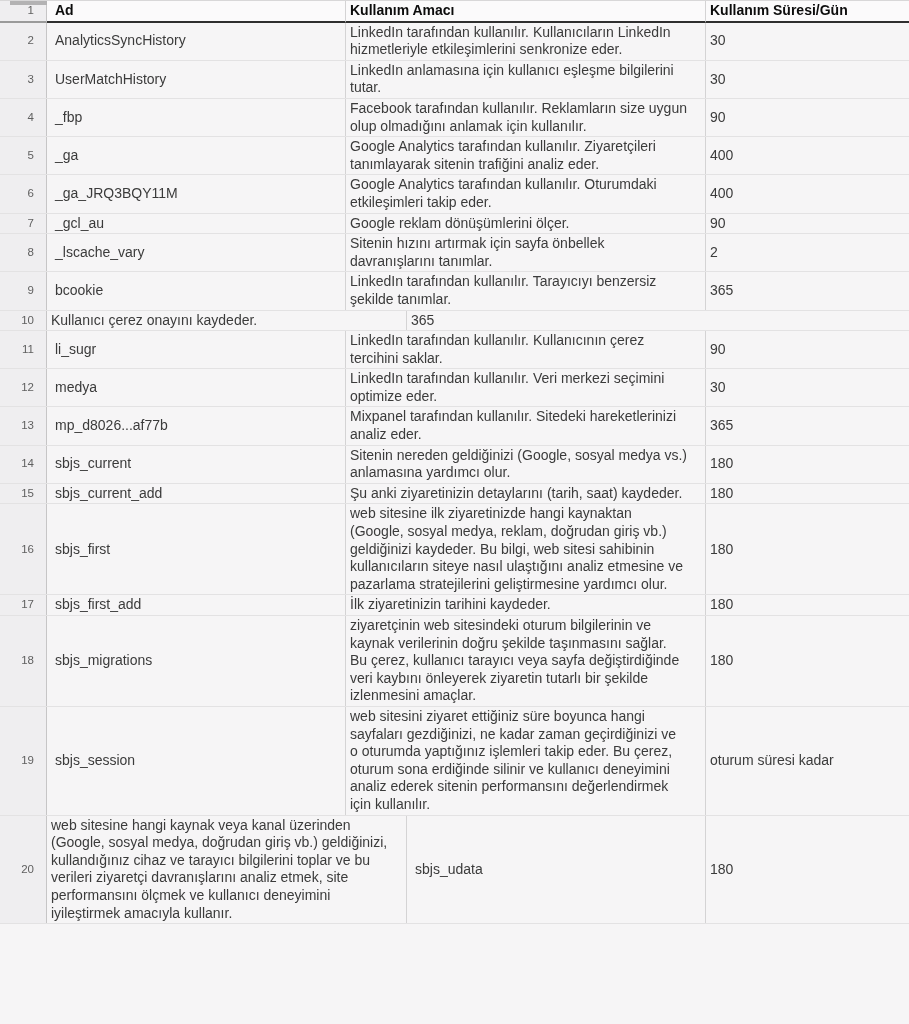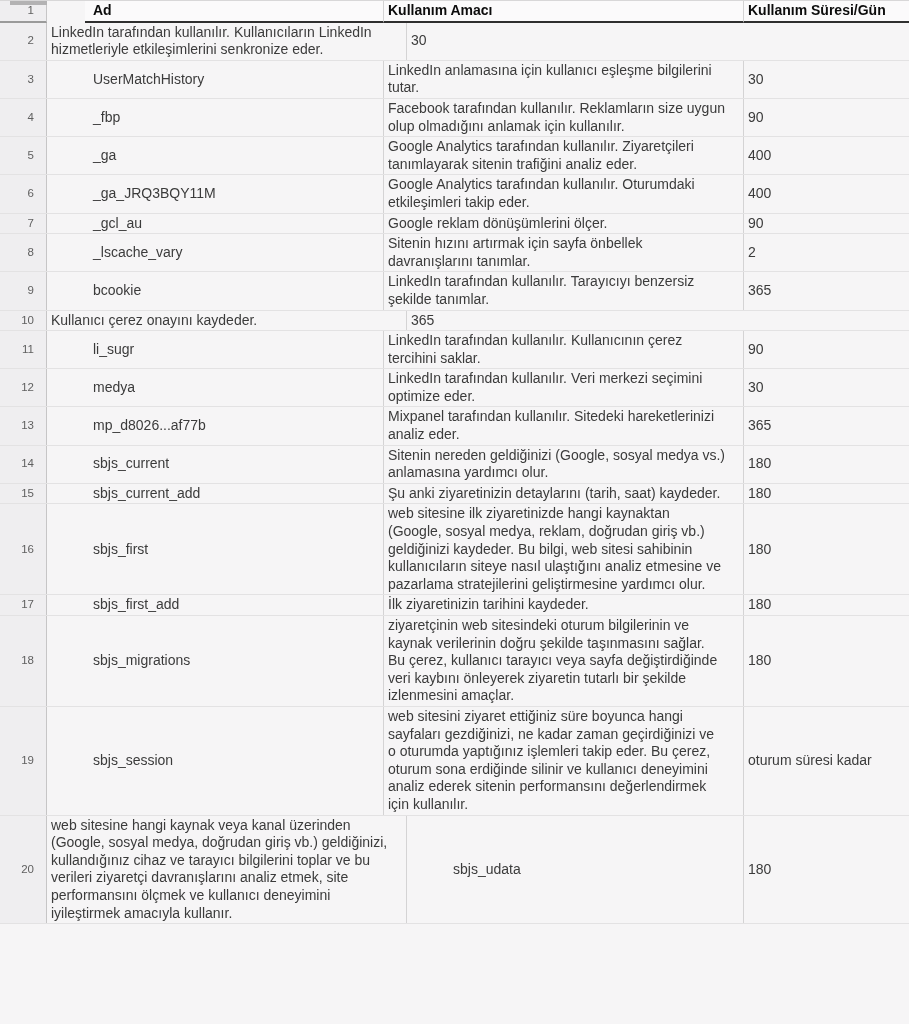--- a/index.html
+++ b/index.html
@@ -36,21 +36,20 @@
     justify-content:flex-end;
     padding-right:12px;
     font-size:11.5px;color:#5f5f5f;
     background:#efeef0;
     border-right:1px solid #c6c5c6;
   }
   .cell.ad{
     width:299px;flex:0 0 299px;
     padding-left:8px;padding-right:6px;
     border-right:1px solid #d4d3d4;
-    margin-left:38px;
   }
   .cell.amac{
     width:360px;flex:0 0 360px;
     padding-left:4px;padding-right:18px;
     border-right:1px solid #d4d3d4;
   }
   .cell.sure{
     width:202px;flex:1 1 auto;
     padding-left:4px;
   }
@@ -75,20 +74,23 @@
   <div class="row header">
     <div class="cell num">1</div>
     <div class="cell ad hdr">Ad</div>
     <div class="cell amac hdr">Kullanım Amacı</div>
     <div class="cell sure hdr">Kullanım Süresi/Gün</div>
   </div>
 
   <div id="rows">
       <div class="row">
         <div class="cell num">2</div>
+        <div class="cell ad">
+          <span class="wrap">AnalyticsSyncHistory</span>
+        </div>
         <div class="cell amac">
           <span class="wrap">LinkedIn tarafından kullanılır. Kullanıcıların LinkedIn hizmetleriyle etkileşimlerini senkronize eder.</span>
         </div>
         <div class="cell sure">
           <span class="wrap">30</span>
         </div>
       </div>
       <div class="row">
         <div class="cell num">3</div>
         <div class="cell ad">

